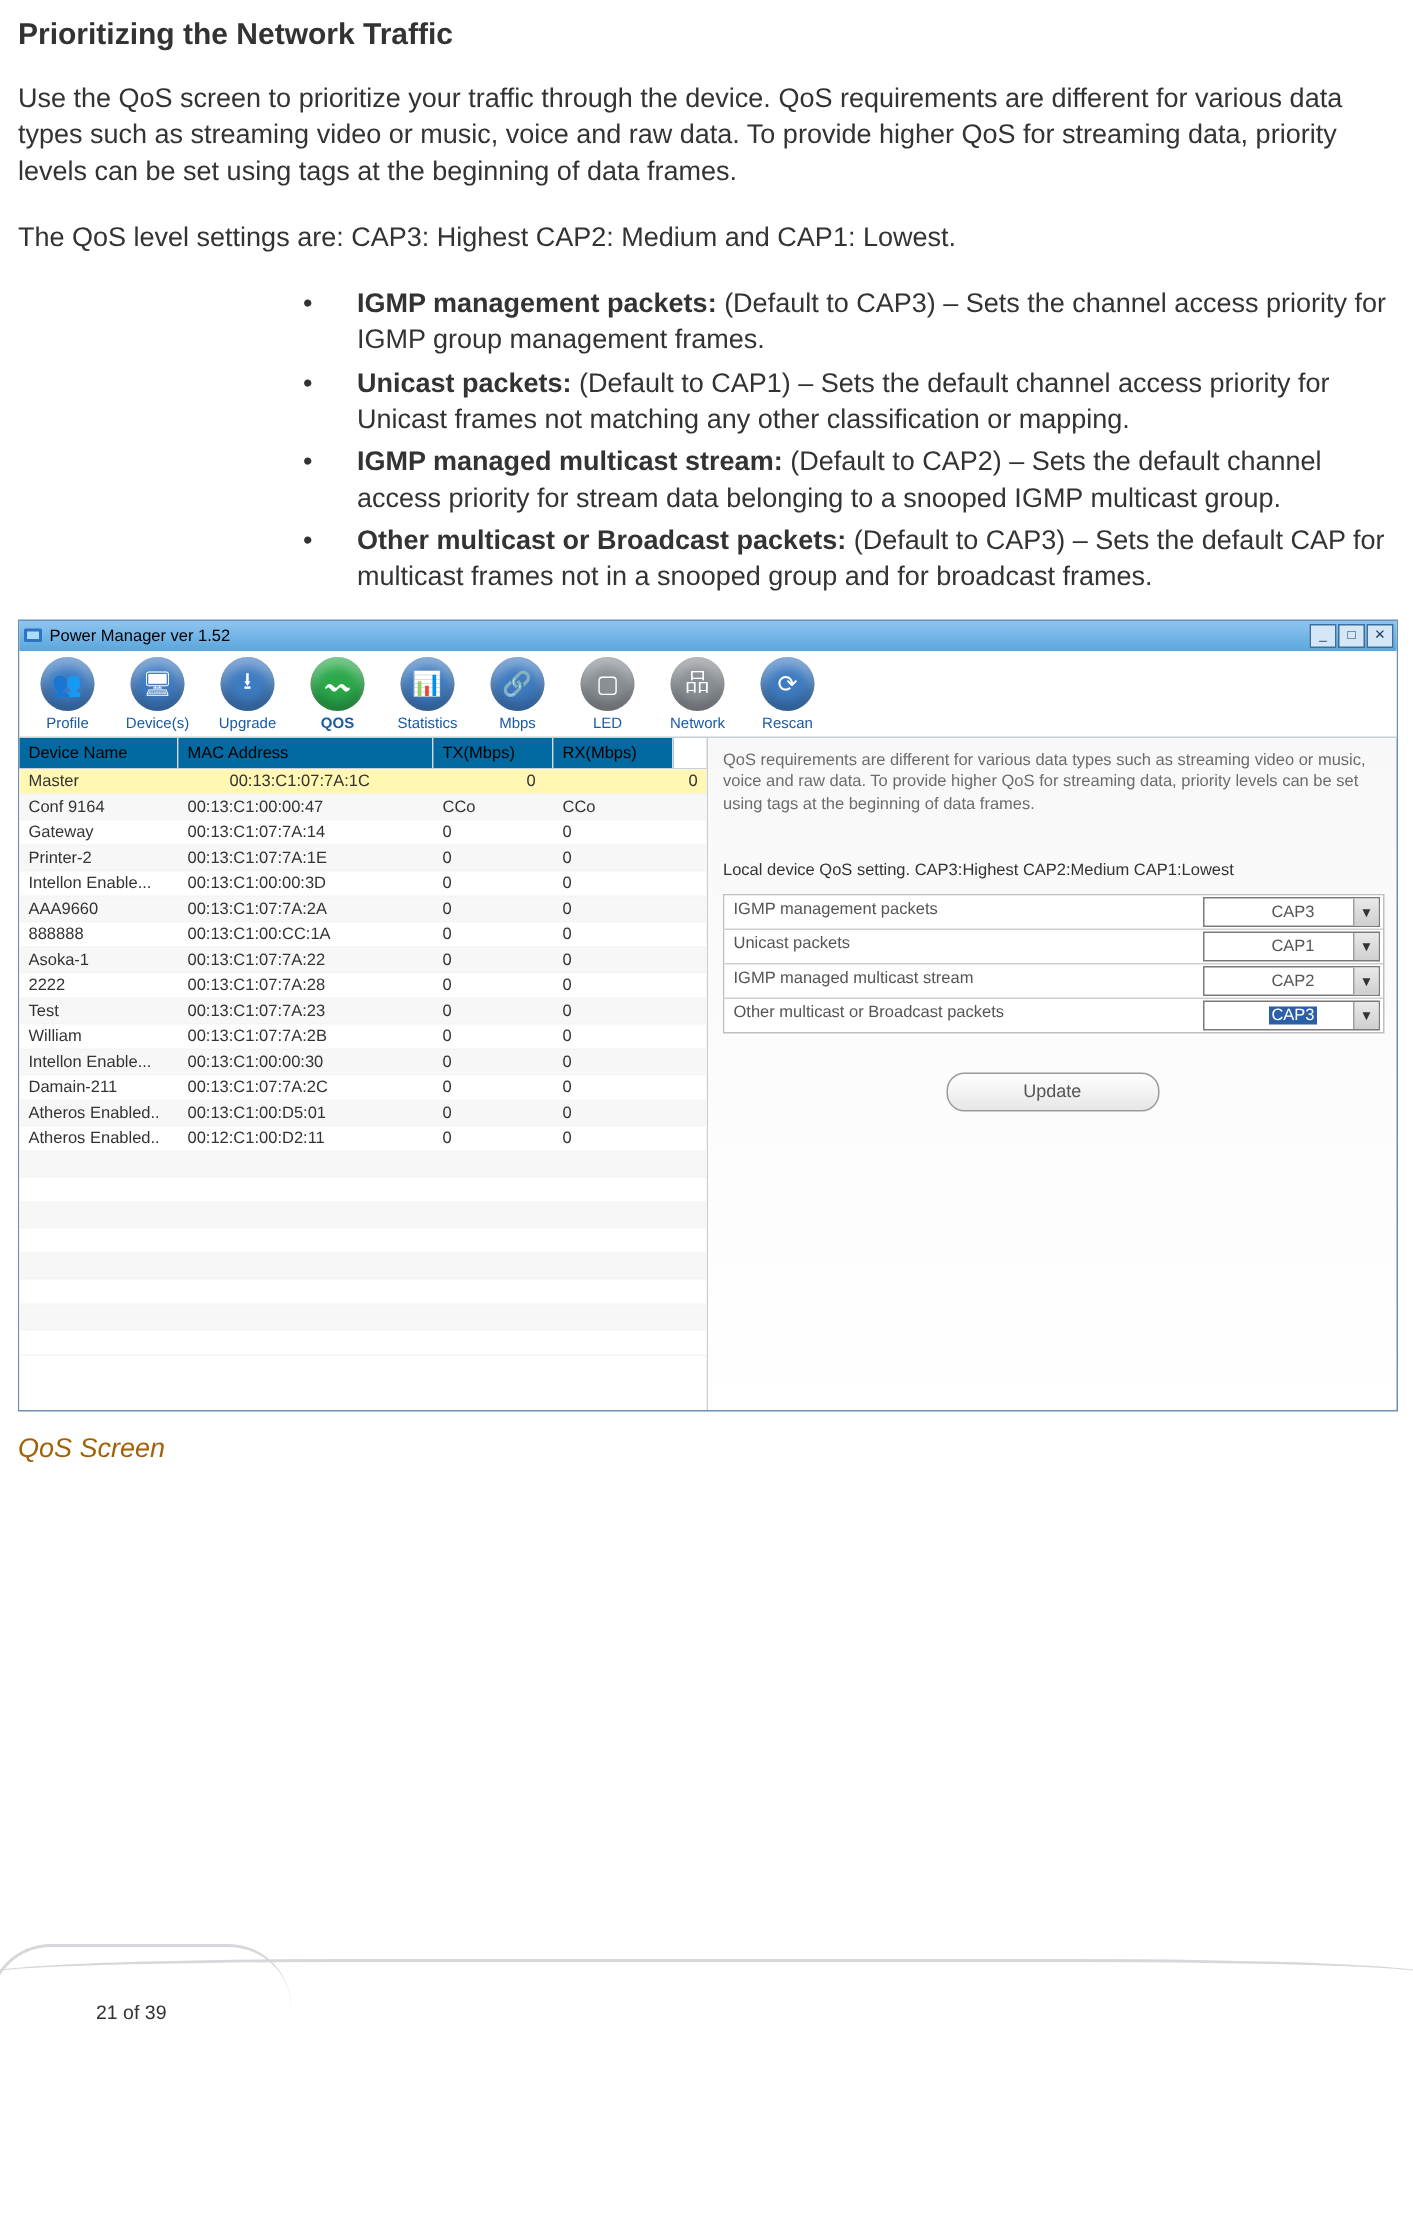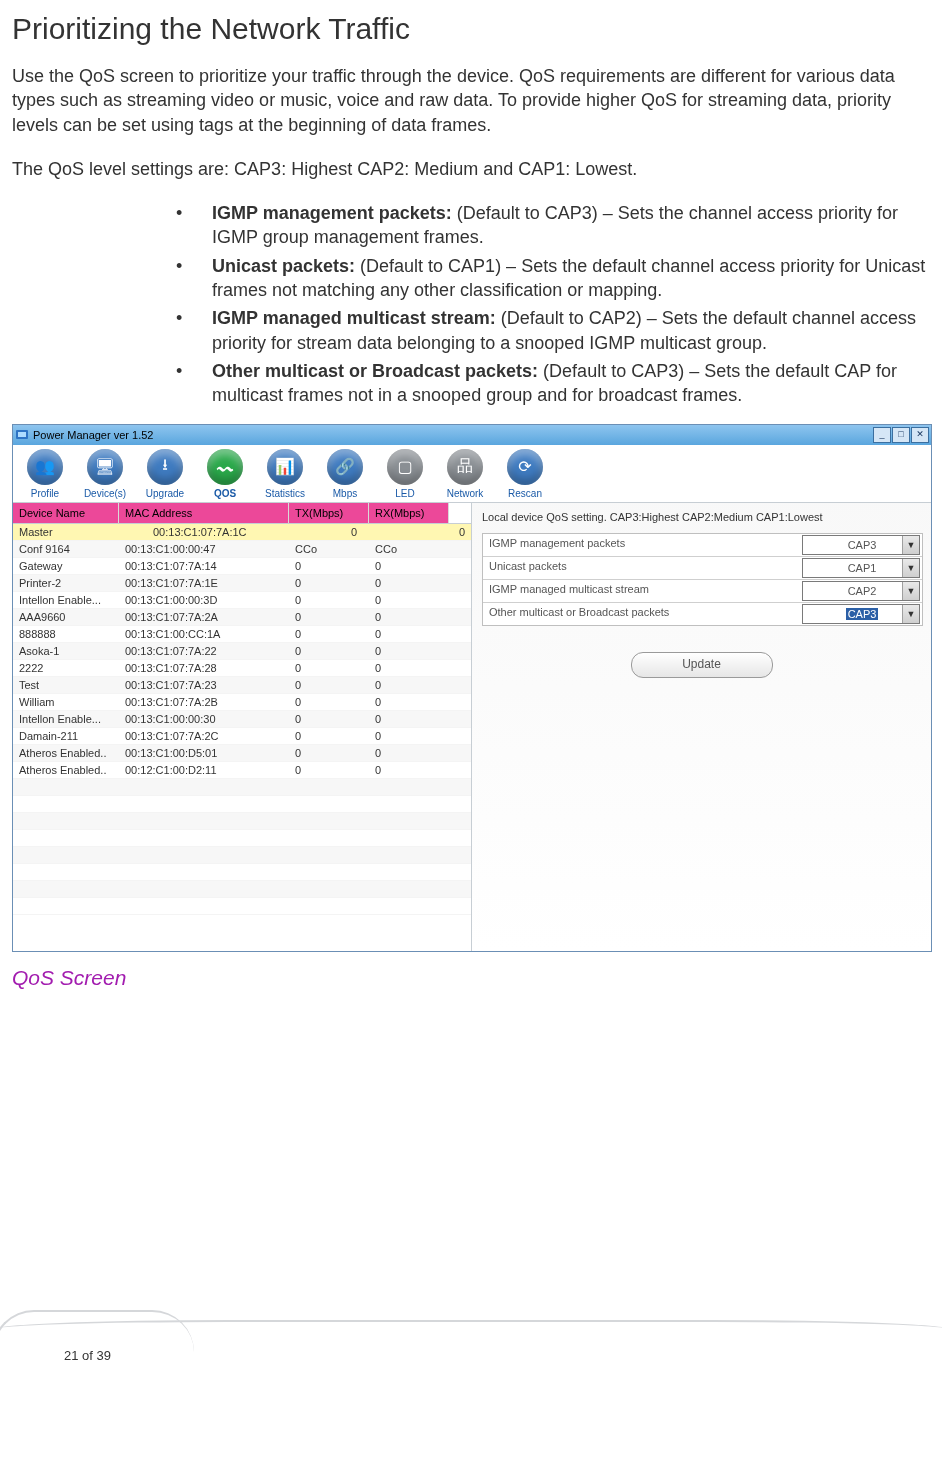--- a/index.html
+++ b/index.html
@@ -7,42 +7,43 @@
     padding: 0;
     font-family: Verdana, Geneva, sans-serif;
     background: #fff;
     width: 942px;
   }
   .page {
     padding: 0 12px 0 12px;
     color: #333;
   }
   h1.section-title {
-    font-size: 30px;
-    font-weight: normal;
+    font-size: 20px;
+    font-weight: bold;
     margin: 12px 0 18px 0;
     color: #333;
   }
   p.para {
     font-size: 18px;
     line-height: 1.35;
     margin: 0 0 20px 0;
     color: #333;
   }
   ul.def-list {
     margin: 0 0 16px 0;
     padding-left: 200px;
     list-style: none;
   }
   ul.def-list li {
     position: relative;
     font-size: 18px;
     line-height: 1.35;
     margin-bottom: 4px;
     padding-left: 0;
+    margin-left: 26px;
   }
   ul.def-list li::before {
     content: "•";
     position: absolute;
     left: -36px;
     top: 0;
     color: #333;
   }
   ul.def-list li b { font-weight: bold; }
 
@@ -127,21 +128,21 @@
     grid-template-columns: 106px 170px 80px 80px;
     font-size: 11px;
     align-items: center;
   }
   .grid-head {
     border-bottom: 1px solid #c7ced4;
     color: #000;
   }
   .grid-head .cell {
     padding: 4px 6px;
-    background: #ec4899;
+    background: #0369a1;
     border-right: 1px solid #d9d9d9;
   }
   .rows {
     flex: 1;
     overflow: hidden;
     background: #fff;
   }
   .grid-row .cell {
     padding: 2px 6px;
     white-space: nowrap;
@@ -222,23 +223,23 @@
     border-radius: 12px;
     background: linear-gradient(#ffffff,#e6e6e6);
     font-size: 12px;
     text-align: center;
     line-height: 22px;
     cursor: pointer;
   }
 
   .caption {
     font-style: italic;
-    font-size: 21px;
+    font-size: 18px;
     margin: 2px 0 0 0;
-    color: #a21caf;
+    color: #a16207;
   }
 
   .footer {
     margin-top: 300px;
     position: relative;
     height: 80px;
   }
   .footer-wave {
     position: absolute;
     left: 0; right: 0; top: 30px;
@@ -480,20 +481,21 @@
             <div class="grid-row">
               <div class="cell">&nbsp;</div>
               <div class="cell">&nbsp;</div>
               <div class="cell">&nbsp;</div>
               <div class="cell">&nbsp;</div>
             </div>
           </div>
       </div>
 
       <div class="right-pane">
+        <div class="right-desc">QoS requirements are different for various data types such as streaming video or music, voice and raw data. To provide higher QoS for streaming data, priority levels can be set using tags at the beginning of data frames.</div>
         <div class="right-sub">Local device QoS setting. CAP3:Highest CAP2:Medium CAP1:Lowest</div>
         <div class="qos-grid" id="qosgrid">
             <div class="qos-row">
               <div class="qos-label">IGMP management packets</div>
               <div class="qos-select">
                 <div class="fake-select">
                   <span class="sel-val">CAP3</span>
                   <span class="sel-arrow">▼</span>
                 </div>
               </div>

